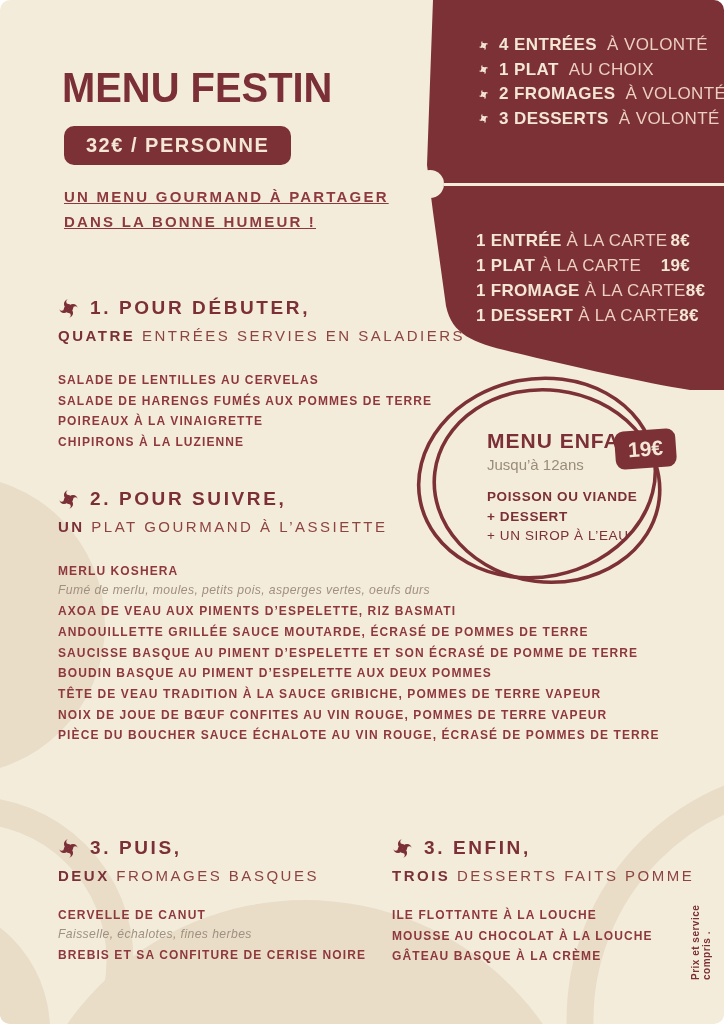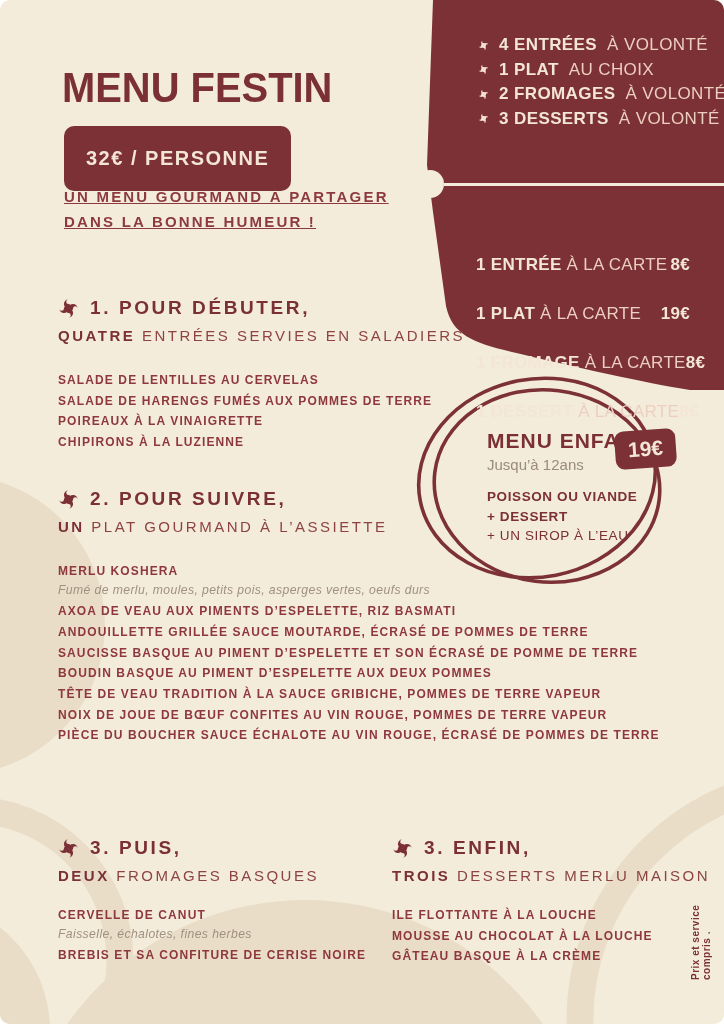--- a/index.html
+++ b/index.html
@@ -16,36 +16,36 @@
   .pale-fill{fill:var(--pale);}
   .pale-ring{fill:none;stroke:var(--pale);stroke-width:27px;}
   .maroon-fill{fill:var(--maroon);}
   .bg-fill{fill:var(--bg);}
   .maroon-stroke{stroke:var(--maroon);stroke-width:3.6px;}
   .abs{position:absolute;}
   
   .page-title{left:62px;top:64px;font-size:42px;font-weight:700;color:var(--head_maroon);
     letter-spacing:0;transform:scaleX(.95);transform-origin:left top;white-space:nowrap;margin:0;}
   .price-badge{left:64px;top:126px;background:var(--maroon);color:var(--cream_text);
-    font-size:20px;font-weight:700;letter-spacing:1.5px;padding:21px 22px;border-radius:10px;}
+    font-size:20px;font-weight:700;letter-spacing:1.5px;padding:8px 22px;border-radius:10px;}
   .tagline{left:64px;top:184px;font-size:15px;font-weight:700;letter-spacing:2.2px;
     line-height:25px;color:#8d3a3e;white-space:pre-line;margin:0;text-decoration:underline;}
   
   .lauburu{fill:currentColor;display:inline-block;}
   .lauburu.small{width:11px;height:11px;flex:0 0 11px;}
   .lauburu.big{width:21px;height:21px;flex:0 0 21px;}
   
   .formula{left:478px;top:33px;}
   .f-row{display:flex;align-items:center;gap:10px;height:24.5px;font-size:17px;
     letter-spacing:.4px;color:var(--cream_text);white-space:nowrap;}
   .f-strong{font-weight:700;color:var(--cream_text);}
   .f-rest{font-weight:400;color:var(--cream_soft);}
   
   .carte{left:476px;top:228px;width:214px;}
-  .c-row{display:flex;align-items:center;height:25px;font-size:17px;letter-spacing:.3px;white-space:nowrap;margin-top:24px;}
+  .c-row{display:flex;align-items:center;height:25px;font-size:17px;letter-spacing:.3px;white-space:nowrap;}
   .c-strong{font-weight:700;color:var(--cream_text);}
   .c-rest{font-weight:400;color:var(--cream_soft);margin-left:5px;}
   .c-price{margin-left:auto;font-weight:700;color:var(--cream_text);}
   
   .kids{left:487px;top:429px;}
   .kids-title{font-size:21px;font-weight:700;letter-spacing:1px;color:var(--head_maroon);}
   .kids-sub{font-size:15px;color:#9b8b79;margin-top:3px;}
   .kids-lines{margin-top:14px;font-size:13.5px;line-height:19.5px;color:var(--head_maroon);letter-spacing:.6px;}
   .kl.b{font-weight:700;}
   .kids-badge{left:615px;top:430px;background:var(--maroon);color:var(--cream_text);
@@ -261,21 +261,21 @@
   <div class="section" id="section-3">
       <div class="sec-head">
         <svg class="lauburu big" viewBox="-23 -23 46 46">
           <path d="M0 0 A10 10 0 0 1 20 0 A5 5 0 0 0 10 0 A5 5 0 0 1 0 0 Z" transform="rotate(0)"></path>
           <path d="M0 0 A10 10 0 0 1 20 0 A5 5 0 0 0 10 0 A5 5 0 0 1 0 0 Z" transform="rotate(90)"></path>
           <path d="M0 0 A10 10 0 0 1 20 0 A5 5 0 0 0 10 0 A5 5 0 0 1 0 0 Z" transform="rotate(180)"></path>
           <path d="M0 0 A10 10 0 0 1 20 0 A5 5 0 0 0 10 0 A5 5 0 0 1 0 0 Z" transform="rotate(270)"></path>
         </svg>
         <span class="sec-title">3. ENFIN,</span>
       </div>
-      <div class="sec-sub"><b>TROIS</b> <span>DESSERTS MERLU MAISON</span></div>
+      <div class="sec-sub"><b>TROIS</b> <span>DESSERTS FAITS POMME</span></div>
       <div class="items">
         <div class="item">
           <div class="item-name">ILE FLOTTANTE À LA LOUCHE</div>
         </div>
         <div class="item">
           <div class="item-name">MOUSSE AU CHOCOLAT À LA LOUCHE</div>
         </div>
         <div class="item">
           <div class="item-name">GÂTEAU BASQUE À LA CRÈME</div>
         </div>

